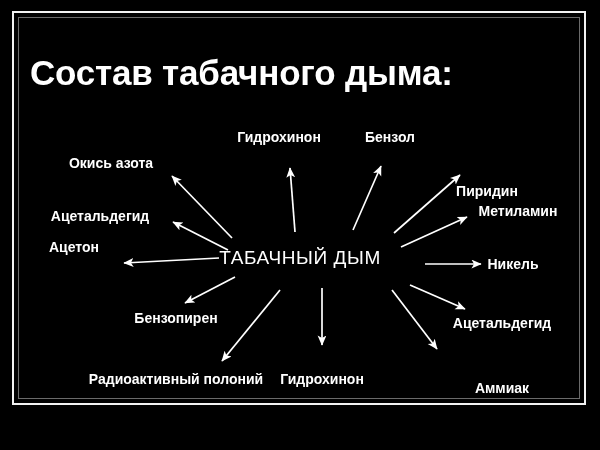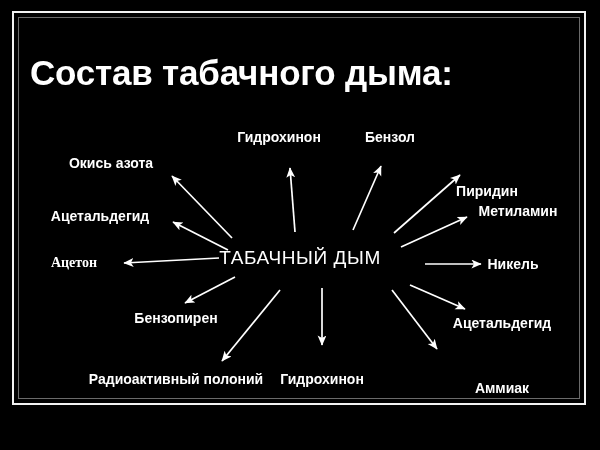--- a/index.html
+++ b/index.html
@@ -112,21 +112,21 @@
       </g>
   </svg>
 
   <div id="node-layer">
       <div class="node" style="left: 279px; top: 137px; transform: translate(-50%, -50%);">Гидрохинон</div>
       <div class="node" style="left: 390px; top: 137px; transform: translate(-50%, -50%); text-align: center;">Бензол</div>
       <div class="node" style="left: 111px; top: 163px; transform: translate(-50%, -50%);">Окись азота</div>
       <div class="node" style="left: 487px; top: 159px; transform: translate(-50%, -50%); margin-top: 32px;">Пиридин</div>
       <div class="node" style="left: 100px; top: 216px; transform: translate(-50%, -50%);">Ацетальдегид</div>
       <div class="node" style="left: 518px; top: 211px; transform: translate(-50%, -50%);">Метиламин</div>
-      <div class="node" style="left: 74px; top: 263px; transform: translate(-50%, -50%); font-family: Liberation Serif, serif;">Ацетон</div>
+      <div class="node" style="left: 74px; top: 247px; transform: translate(-50%, -50%);">Ацетон</div>
       <div class="node" style="left: 513px; top: 264px; transform: translate(-50%, -50%);">Никель</div>
       <div class="node" style="left: 152px; top: 318px; transform: translate(-50%, -50%); margin-left: 24px;">Бензопирен</div>
       <div class="node" style="left: 502px; top: 323px; transform: translate(-50%, -50%);">Ацетальдегид</div>
       <div class="node" style="left: 322px; top: 379px; transform: translate(-50%, -50%);">Гидрохинон</div>
       <div class="node" style="left: 457px; top: 388px; transform: translate(-50%, -50%); margin-left: 45px;">Аммиак</div>
       <div class="node" style="left: 176px; top: 379px; transform: translate(-50%, -50%);">Радиоактивный полоний</div>
     </div>
 
   <div class="center-node" id="center-node" style="left: 300px; top: 257px; transform: translate(-50%, -50%);">ТАБАЧНЫЙ ДЫМ</div>
 

